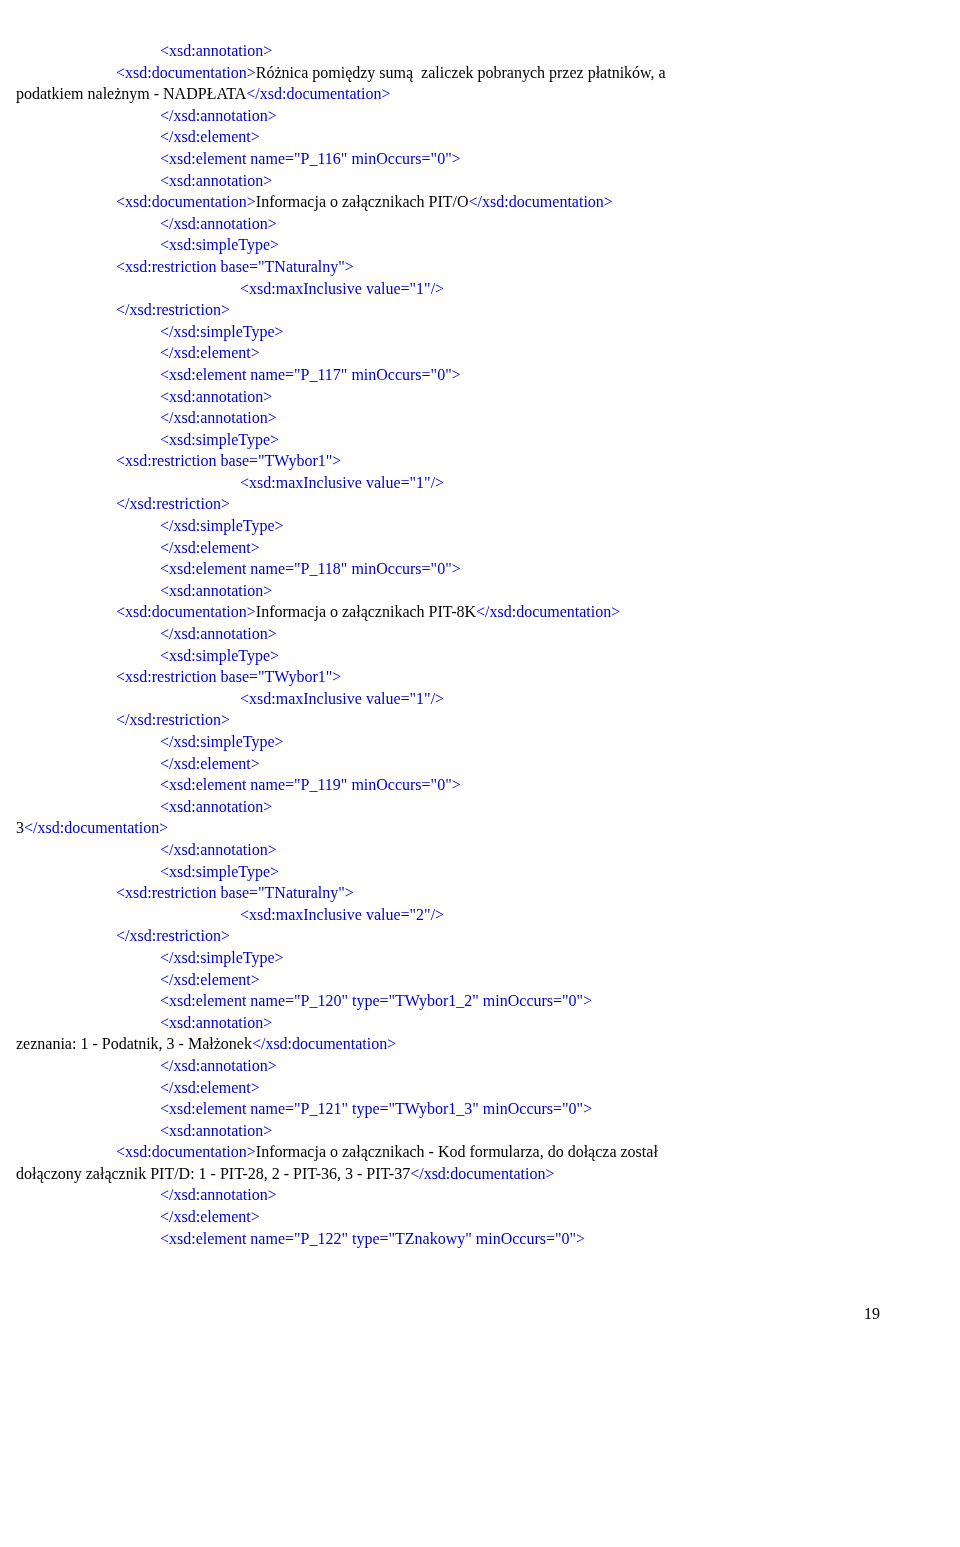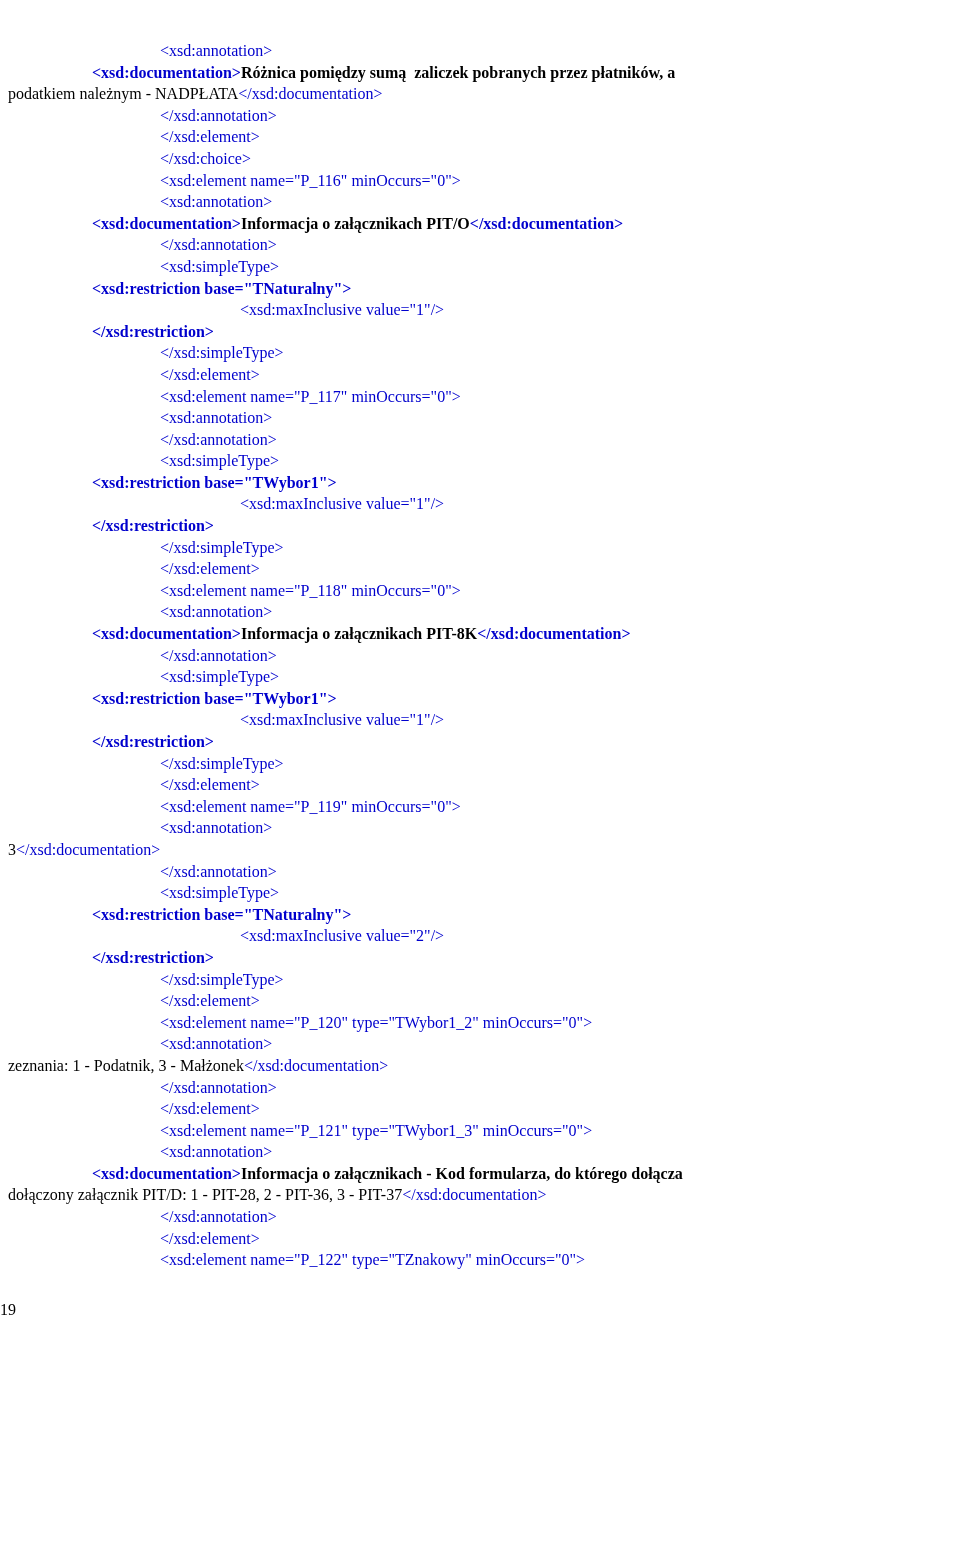--- a/index.html
+++ b/index.html
@@ -9,40 +9,40 @@
     font-size: 16px;
     line-height: 1.35;
     color: #000;
     background: #fff;
     width: 960px;
     box-sizing: border-box;
   }
   .ltag, .lattr, .lval { color: #0000CD; }
   .black { color: #000; }
   .ind1 { padding-left: 160px; }
-  .ind2 { padding-left: 92px; font-weight: bold; }
+  .ind2 { padding-left: 116px; }
   .ind3 { padding-left: 240px; }
-  .ind0 { padding-left: 8px; }
+  .ind0 { padding-left: 16px; }
   .line { white-space: pre-wrap; }
   .pagenum {
+    text-align: right;
     padding-right: 0;
-    margin-top: 28px;
+    margin-top: 54px;
     font-size: 16px;
   }
 </style>
 </head>
 <body>
 
 <div id="content">
     <div class="line ind1"><span class="ltag">&lt;xsd:annotation&gt;</span></div>
     <div class="line ind2"><span class="ltag">&lt;xsd:documentation&gt;</span><span class="black">Różnica pomiędzy sumą  zaliczek pobranych przez płatników, a </span></div>
     <div class="line ind0"><span class="black">podatkiem należnym - NADPŁATA</span><span class="ltag">&lt;/xsd:documentation&gt;</span></div>
     <div class="line ind1"><span class="ltag">&lt;/xsd:annotation&gt;</span></div>
     <div class="line ind1"><span class="ltag">&lt;/xsd:element&gt;</span></div>
-    <div class="line ind1"><span class="ltag">&lt;/xsd:choice&gt;</span></div>
     <div class="line ind1"><span class="ltag">&lt;xsd:element name="P_116" minOccurs="0"&gt;</span></div>
     <div class="line ind1"><span class="ltag">&lt;xsd:annotation&gt;</span></div>
     <div class="line ind2"><span class="ltag">&lt;xsd:documentation&gt;</span><span class="black">Informacja o załącznikach PIT/O</span><span class="ltag">&lt;/xsd:documentation&gt;</span></div>
     <div class="line ind1"><span class="ltag">&lt;/xsd:annotation&gt;</span></div>
     <div class="line ind1"><span class="ltag">&lt;xsd:simpleType&gt;</span></div>
     <div class="line ind2"><span class="ltag">&lt;xsd:restriction base="TNaturalny"&gt;</span></div>
     <div class="line ind3"><span class="ltag">&lt;xsd:maxInclusive value="1"/&gt;</span></div>
     <div class="line ind2"><span class="ltag">&lt;/xsd:restriction&gt;</span></div>
     <div class="line ind1"><span class="ltag">&lt;/xsd:simpleType&gt;</span></div>
     <div class="line ind1"><span class="ltag">&lt;/xsd:element&gt;</span></div>
@@ -75,19 +75,19 @@
     <div class="line ind2"><span class="ltag">&lt;/xsd:restriction&gt;</span></div>
     <div class="line ind1"><span class="ltag">&lt;/xsd:simpleType&gt;</span></div>
     <div class="line ind1"><span class="ltag">&lt;/xsd:element&gt;</span></div>
     <div class="line ind1"><span class="ltag">&lt;xsd:element name="P_120" type="TWybor1_2" minOccurs="0"&gt;</span></div>
     <div class="line ind1"><span class="ltag">&lt;xsd:annotation&gt;</span></div>
     <div class="line ind0"><span class="black">zeznania: 1 - Podatnik, 3 - Małżonek</span><span class="ltag">&lt;/xsd:documentation&gt;</span></div>
     <div class="line ind1"><span class="ltag">&lt;/xsd:annotation&gt;</span></div>
     <div class="line ind1"><span class="ltag">&lt;/xsd:element&gt;</span></div>
     <div class="line ind1"><span class="ltag">&lt;xsd:element name="P_121" type="TWybor1_3" minOccurs="0"&gt;</span></div>
     <div class="line ind1"><span class="ltag">&lt;xsd:annotation&gt;</span></div>
-    <div class="line ind2"><span class="ltag">&lt;xsd:documentation&gt;</span><span class="black">Informacja o załącznikach - Kod formularza, do którego dołącza </span></div>
+    <div class="line ind2"><span class="ltag">&lt;xsd:documentation&gt;</span><span class="black">Informacja o załącznikach - Kod formularza, do dołącza został </span></div>
     <div class="line ind0"><span class="black">dołączony załącznik PIT/D: 1 - PIT-28, 2 - PIT-36, 3 - PIT-37</span><span class="ltag">&lt;/xsd:documentation&gt;</span></div>
     <div class="line ind1"><span class="ltag">&lt;/xsd:annotation&gt;</span></div>
     <div class="line ind1"><span class="ltag">&lt;/xsd:element&gt;</span></div>
     <div class="line ind1"><span class="ltag">&lt;xsd:element name="P_122" type="TZnakowy" minOccurs="0"&gt;</span></div>
   </div>
 <div class="pagenum">19</div>
 
 </body></html>

